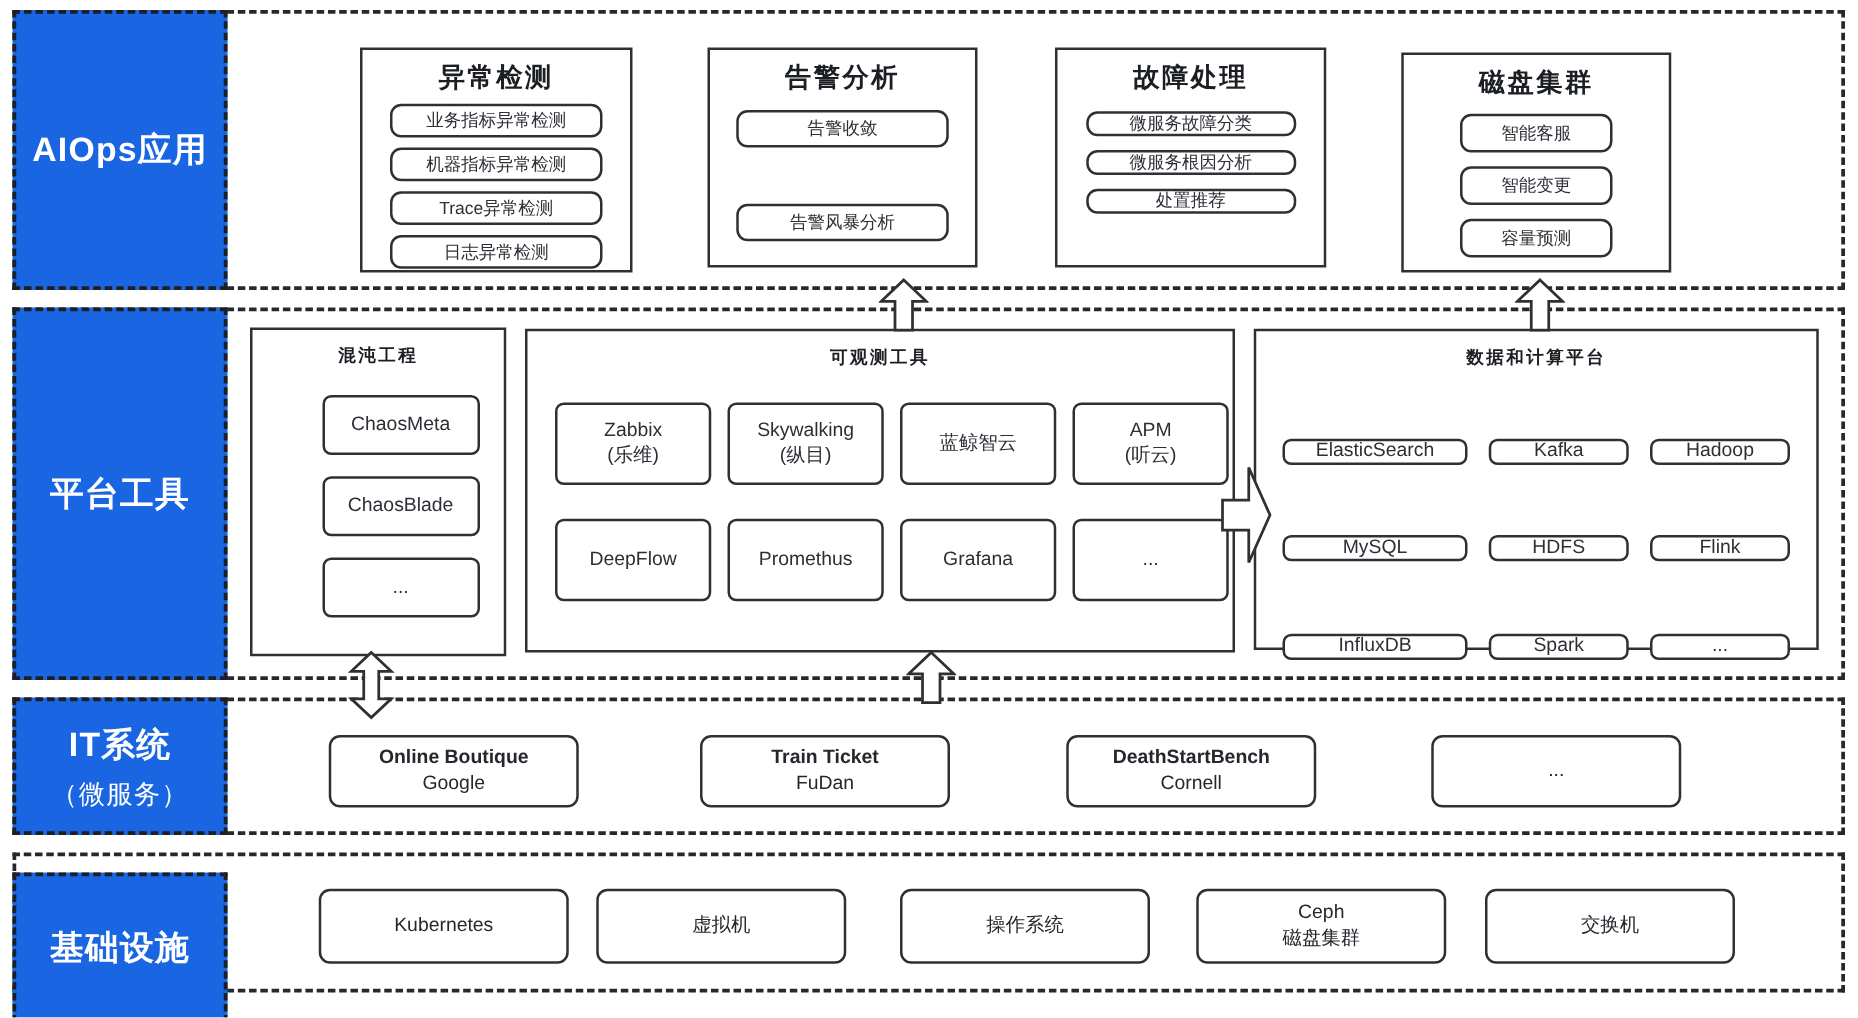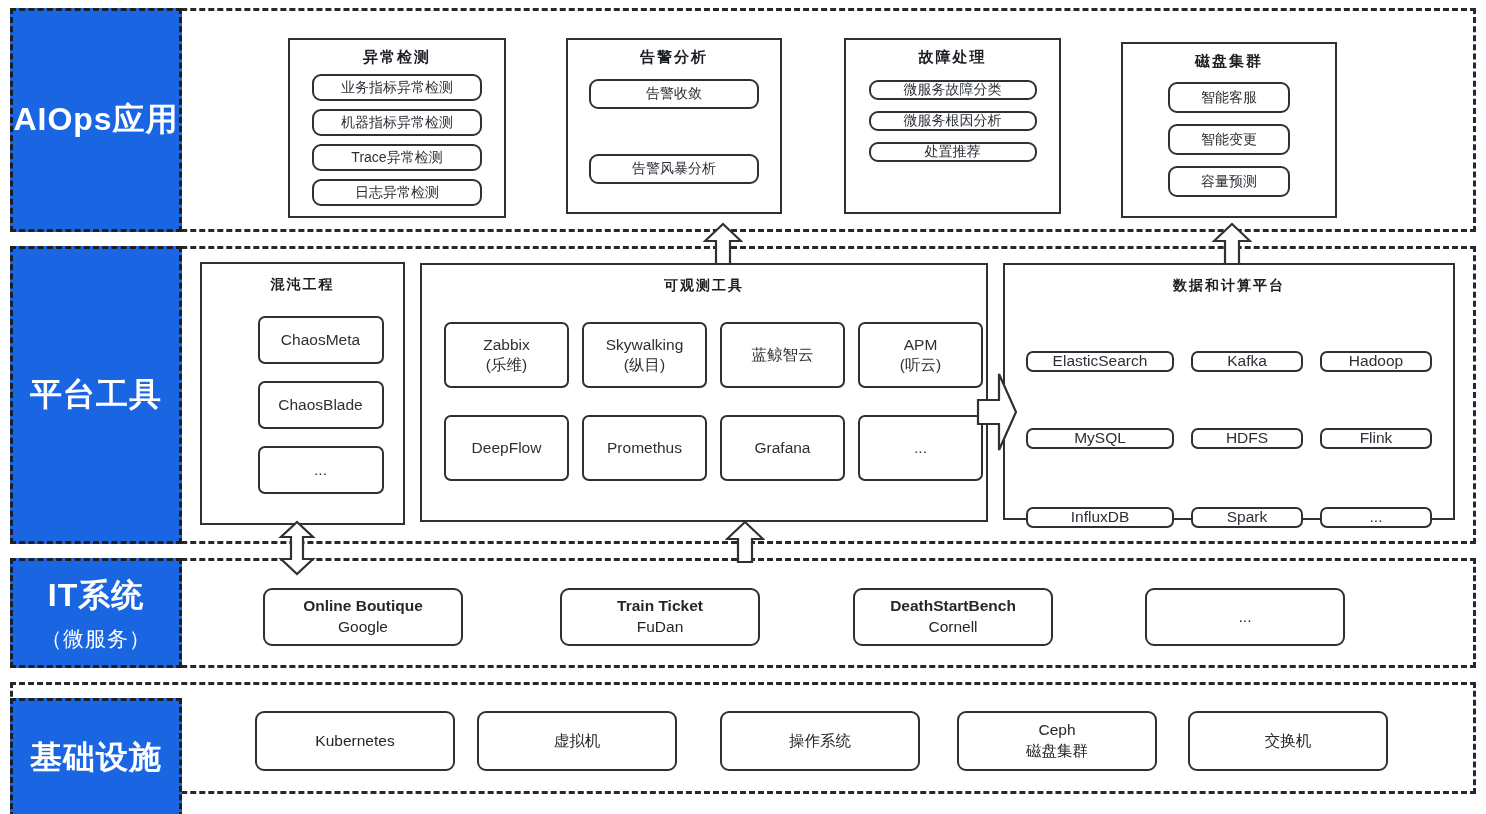--- a/index.html
+++ b/index.html
@@ -8,25 +8,25 @@
     font-family:"Liberation Sans","DejaVu Sans",sans-serif;color:#24272c;overflow:hidden;
   }
   
   .band{position:absolute;left:10px;width:1466px;border:3px dashed #26282c;box-sizing:border-box;}
   
   .blabel{
     position:absolute;left:10px;width:172px;background:#1A66E2;border:3px dashed #1d1f22;
     box-sizing:border-box;display:flex;flex-direction:column;align-items:center;justify-content:center;
     color:#ffffff;z-index:2;
   }
-  .blabel .t{font-size:32px;font-weight:bold;letter-spacing:1px;}
+  .blabel .t{font-size:27px;font-weight:bold;letter-spacing:1px;}
   .blabel .s{font-size:21px;margin-top:7px;letter-spacing:1px;}
   
   .group{position:absolute;background:#ffffff;border:2.5px solid #2e3134;box-sizing:border-box;z-index:1;}
-  .gtitle{text-align:center;font-weight:bold;font-size:15px;padding-top:8px;color:#1b1e23;letter-spacing:2px;}
+  .gtitle{text-align:center;font-weight:bold;font-size:21px;padding-top:8px;color:#1b1e23;letter-spacing:2px;}
   .gtitle.big{font-size:14px;padding-top:12px;}
   
   .pillcol{display:flex;flex-direction:column;align-items:center;}
   .pill{
     border:2px solid #2e3134;border-radius:9px;display:flex;align-items:center;justify-content:center;
     font-size:14px;color:#2c3036;background:#fff;box-sizing:border-box;
   }
   .g-anomaly .pillcol{gap:8px;margin-top:7px;}   .g-anomaly .pill{width:170px;height:27px;}
   .g-alert   .pillcol{gap:45px;margin-top:12px;} .g-alert   .pill{width:170px;height:30px;}
   .g-fault   .pillcol{gap:11px;margin-top:13px;} .g-fault   .pill{width:168px;height:20px;}

